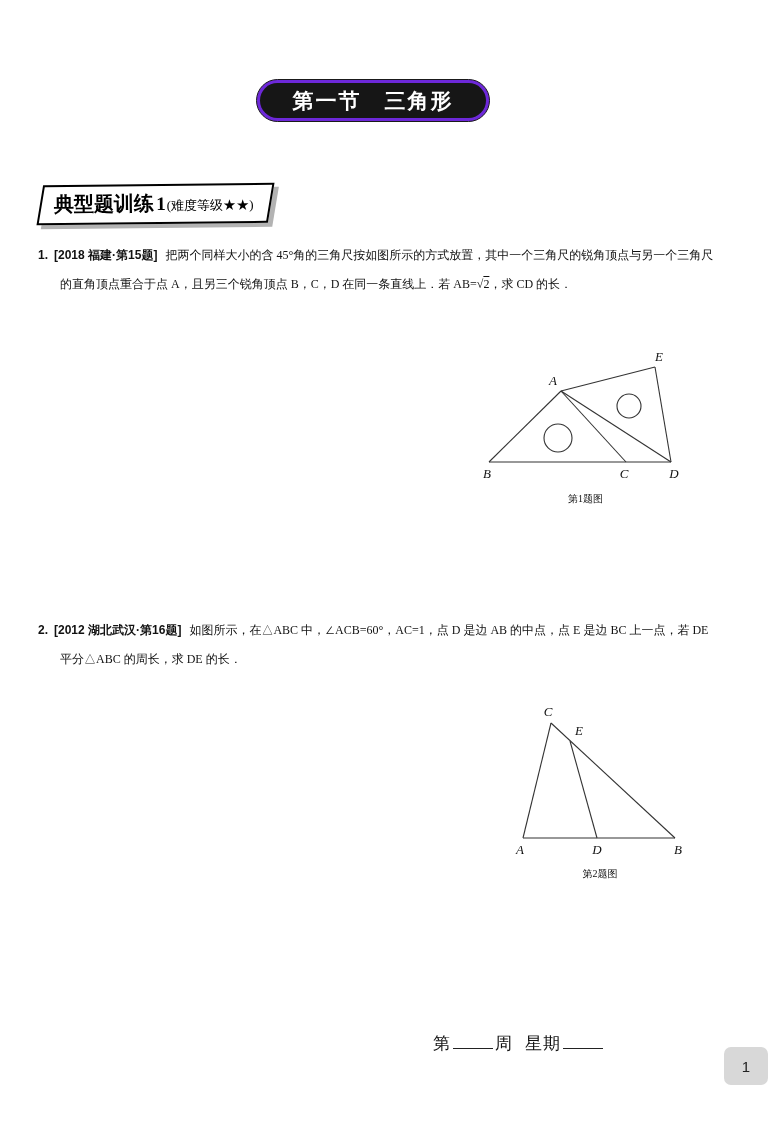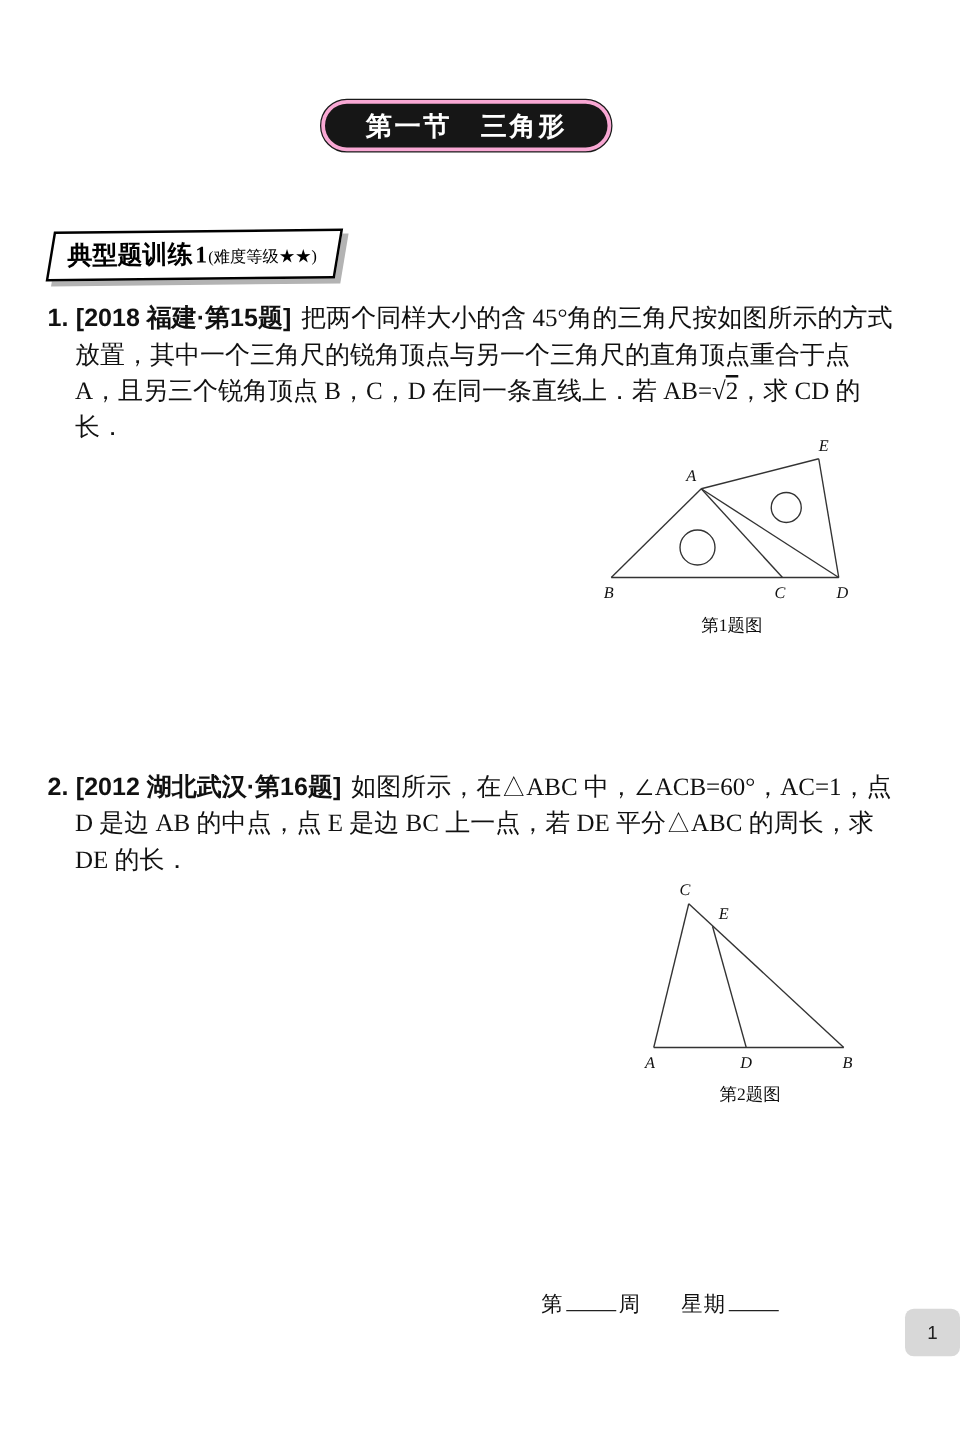--- a/index.html
+++ b/index.html
@@ -12,21 +12,21 @@
     overflow: hidden;
   }
 
   
   .title-banner-outer {
     position: absolute; left: 256px; top: 79px;
     width: 234px; height: 43px;
     border: 1px solid #1a1a1a;
     border-radius: 22px;
     padding: 3px;
-    background: #f9a8d4;
+    background: #6d28d9;
   }
   .title-banner-inner {
     width: 100%; height: 100%;
     background: #161616;
     border-radius: 18px;
     display: flex; align-items: center; justify-content: center;
     color: #ffffff;
     font-family: "Liberation Sans", sans-serif;
     font-weight: bold; font-size: 21px; letter-spacing: 2px;
   }
@@ -54,21 +54,21 @@
     font-weight: bold; font-size: 19px; margin-left: 2px; color: #000;
   }
   .training-difficulty {
     font-family: "Liberation Serif", serif;
     font-size: 13px; color: #000; margin-left: 1px;
   }
 
   
   .problem {
     position: absolute; left: 38px; width: 678px;
-    font-size: 20px; line-height: 29px;
+    font-size: 12px; line-height: 29px;
   }
   .problem-1 { top: 241px; }
   .problem-2 { top: 616px; }
   .problem-text { padding-left: 22px; text-indent: -22px; }
   .pnum {
     font-family: "Liberation Sans", sans-serif;
     font-weight: bold; margin-right: 6px;
   }
   .psource {
     font-family: "Liberation Sans", sans-serif;
@@ -77,21 +77,21 @@
   .sqrt { white-space: nowrap; }
   .sqrt .radicand { text-decoration: overline; }
 
   
   .figure { position: absolute; text-align: center; }
   .figure-1 { left: 478px; top: 348px; width: 215px; }
   .figure-2 { left: 505px; top: 702px; width: 190px; }
   .figure svg { display: block; }
   .figure-caption {
     margin-top: 7px;
-    font-size: 14px; color: #111;
+    font-size: 10px; color: #111;
     font-family: "Liberation Serif", serif;
   }
   .geo-line { stroke: #333; stroke-width: 1.1; fill: none; }
   .geo-circle { stroke: #333; stroke-width: 1.1; fill: none; }
   .geo-label {
     font-family: "Liberation Serif", serif;
     font-style: italic; font-size: 13px; fill: #111;
   }
 
   
@@ -100,21 +100,21 @@
     font-size: 17px; letter-spacing: 1px;
     font-family: "Liberation Serif", serif;
     color: #111;
     display: flex; align-items: baseline;
   }
   .blank {
     display: inline-block; width: 40px; height: 1em;
     border-bottom: 1px solid #222;
     margin: 0 2px;
   }
-  .weekday-label { margin-left: 32px; }
+  .weekday-label { margin-left: 12px; }
 
   
   .page-badge {
     position: absolute; left: 724px; top: 1047px;
     width: 44px; height: 38px;
     background: #d8d8d8;
     border-radius: 7px;
     display: flex; align-items: center; justify-content: center;
     font-family: "Liberation Sans", sans-serif;
     font-size: 15px; color: #222;

